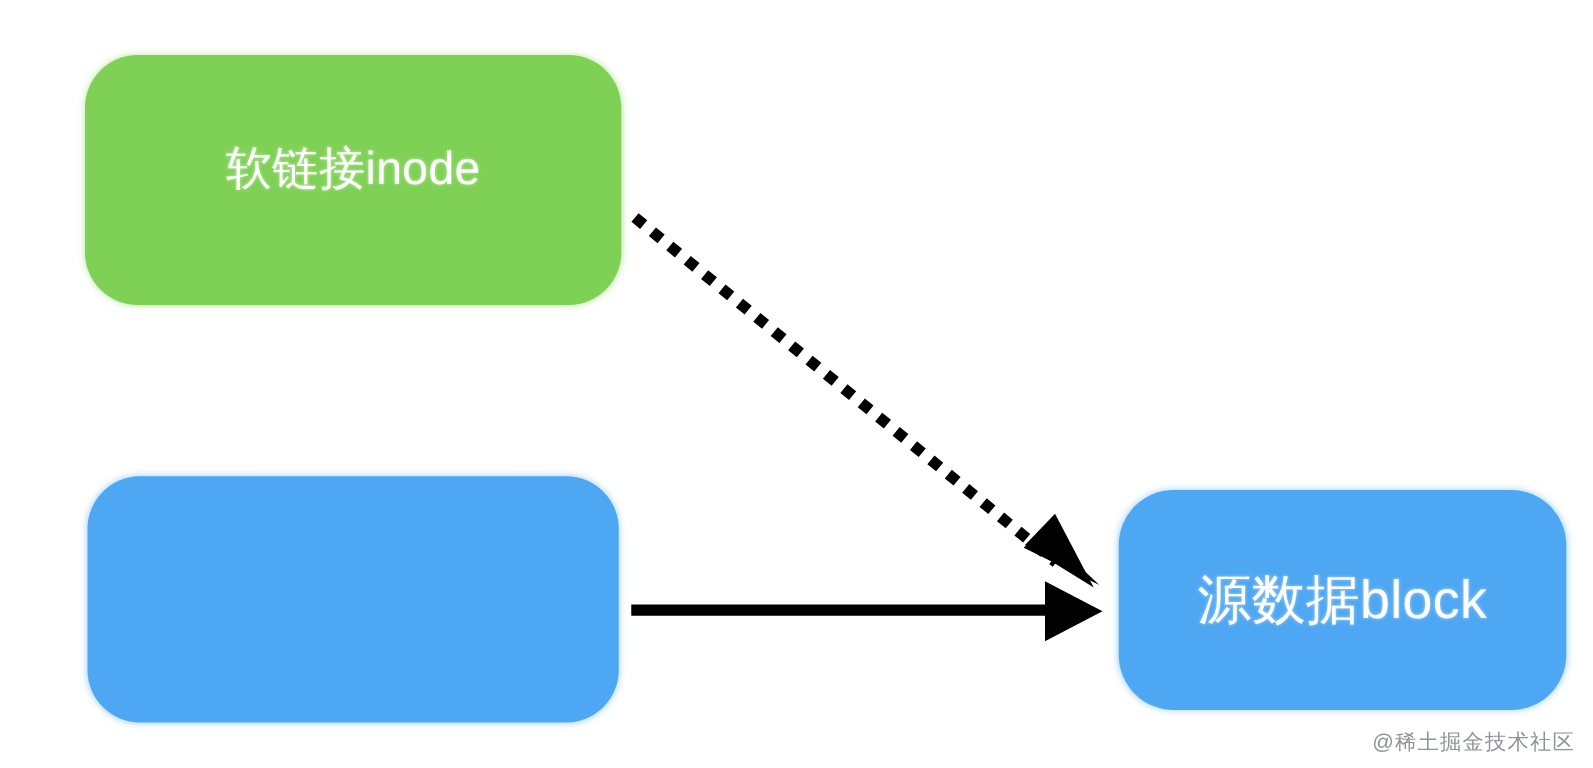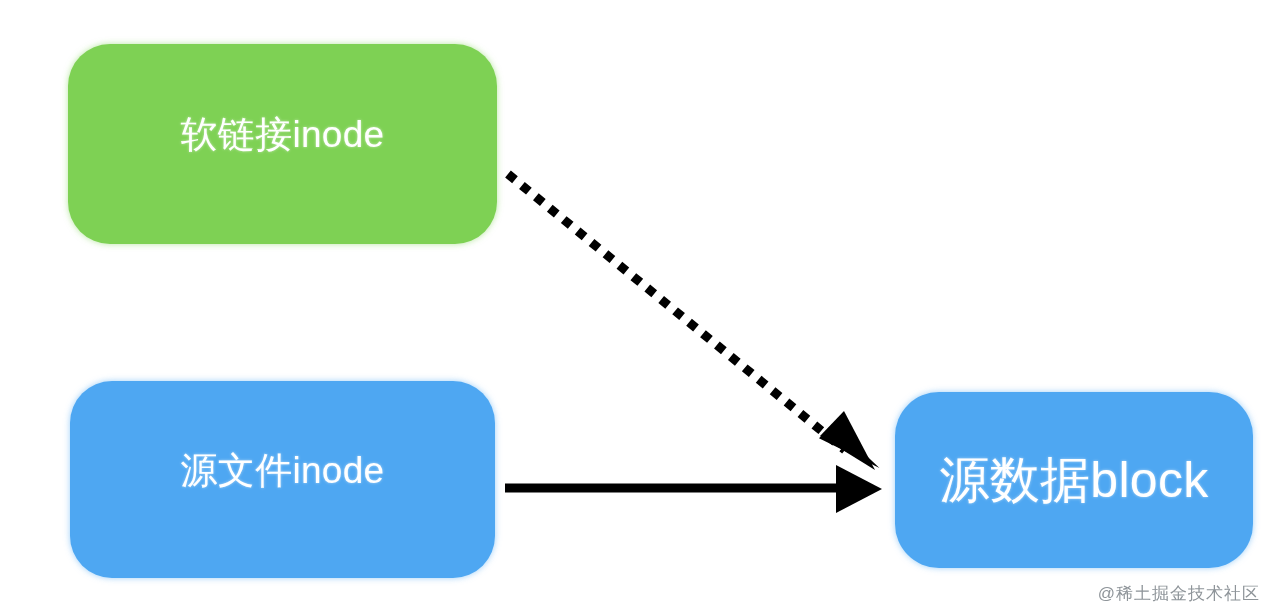--- a/index.html
+++ b/index.html
@@ -63,21 +63,21 @@
   }
   #node-srcfile .line:first-child { margin-bottom: 18px; }
 
   #node-datablock {
     left: 895px;
     top: 392px;
     width: 358px;
     height: 176px;
     background: #4ea7f2;
     border-radius: 44px;
-    font-size: 50px;
+    font-size: 43px;
     box-shadow: 0 0 6px rgba(78,167,242,0.55);
   }
 
   
   #edges {
     position: absolute;
     left: 0;
     top: 0;
     width: 1274px;
     height: 614px;
@@ -114,21 +114,20 @@
       <line x1="505" y1="488" x2="845" y2="488" stroke="#000000" stroke-width="9" stroke-linecap="butt"></line>
       <polygon points="882,489 836,465 836,513" fill="#000000"></polygon>
     </g>
   </svg>
 
   <div class="node" id="node-softlink">
     <span class="line">软链接inode</span>
   </div>
 
   <div class="node" id="node-srcfile">
-    <span class="line">源文件inode</span>
   </div>
 
   <div class="node" id="node-datablock">
     <span class="line">源数据block</span>
   </div>
 
   <div id="watermark">@稀土掘金技术社区</div>
 
 </div>
 

